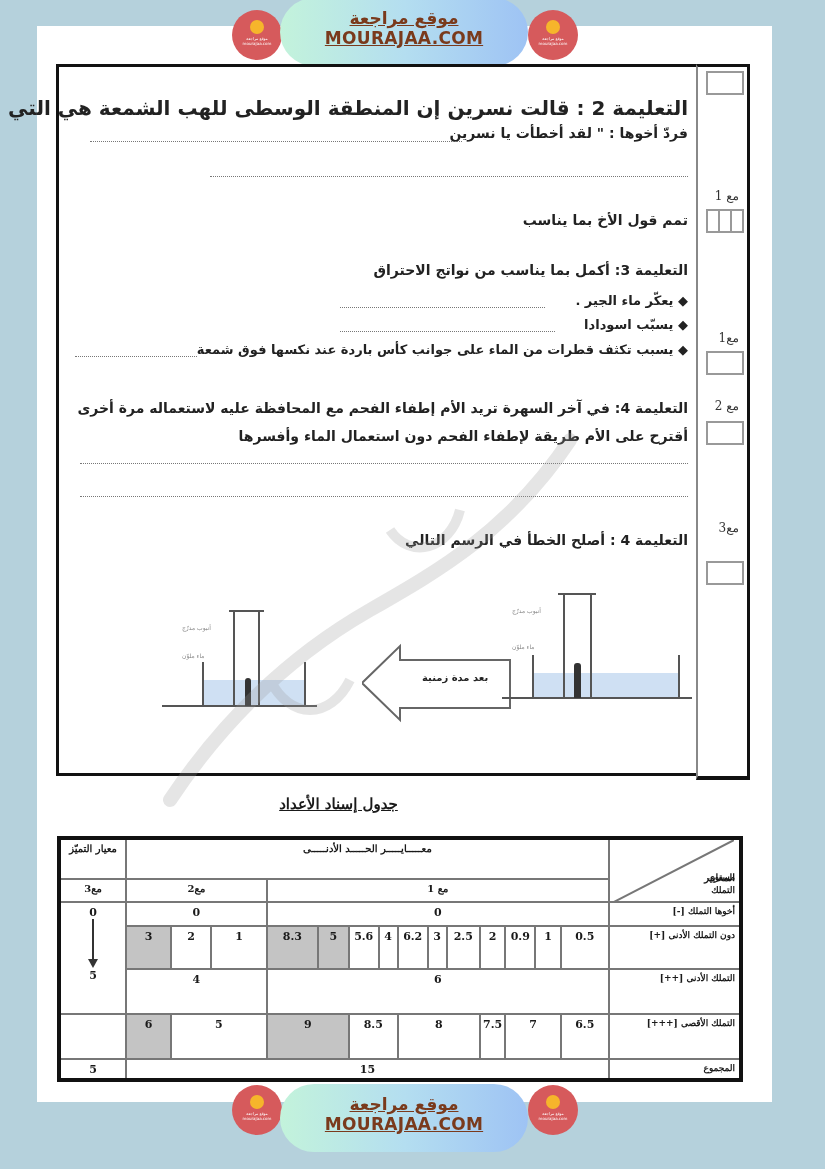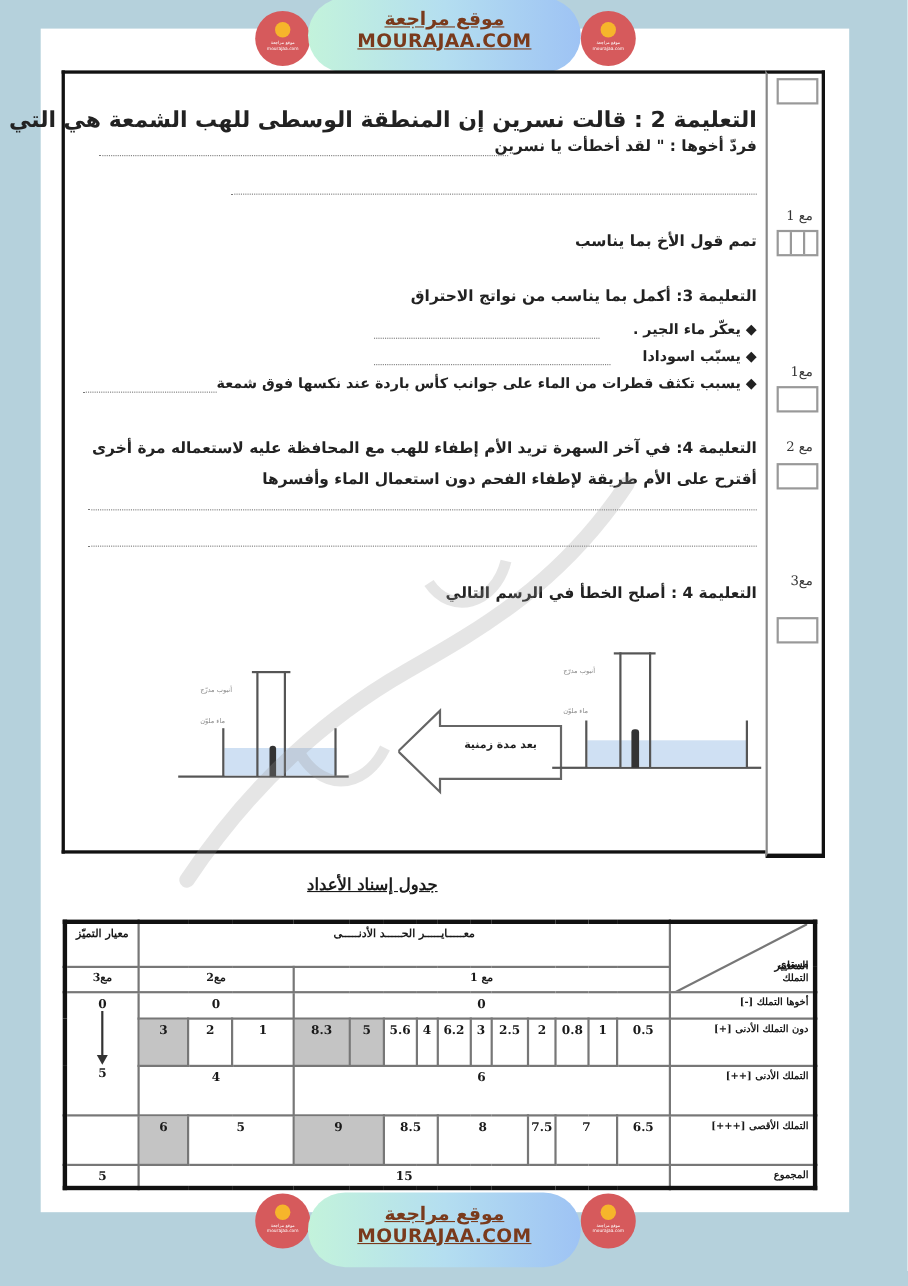--- a/index.html
+++ b/index.html
@@ -150,21 +150,21 @@
 <div class="ar" style="right:137px;top:212px;font-size:14px;">تمم قول الأخ بما يناسب</div>
 
 <div class="ar" style="right:137px;top:262px;font-size:14px;">التعليمة 3: أكمل بما يناسب من نواتج الاحتراق</div>
 <div class="ar" style="right:137px;top:293px;font-size:13px;">◆ <span>يعكّر ماء الجير .</span></div>
 <div class="dots" style="left:340px;width:205px;top:307px;"></div>
 <div class="ar" style="right:137px;top:317px;font-size:13px;">◆ <span>يسبّب اسودادا</span></div>
 <div class="dots" style="left:340px;width:215px;top:331px;"></div>
 <div class="ar" style="right:137px;top:342px;font-size:13px;">◆ <span>يسبب تكثف قطرات من الماء على جوانب كأس باردة عند نكسها فوق شمعة</span></div>
 <div class="dots" style="left:75px;width:122px;top:356px;"></div>
 
-<div class="ar" style="right:137px;top:400px;font-size:14px;">التعليمة 4: في آخر السهرة تريد الأم إطفاء للهب مع المحافظة عليه لاستعماله مرة أخرى</div>
+<div class="ar" style="right:137px;top:400px;font-size:14px;">التعليمة 4: في آخر السهرة تريد الأم إطفاء الفحم مع المحافظة عليه لاستعماله مرة أخرى</div>
 <div class="ar" style="right:137px;top:428px;font-size:14px;">أقترح على الأم طريقة لإطفاء الفحم دون استعمال الماء وأفسرها</div>
 <div class="dots" style="left:80px;width:608px;top:463px;"></div>
 <div class="dots" style="left:80px;width:608px;top:496px;"></div>
 
 <div class="ar" style="right:137px;top:532px;font-size:14px;">التعليمة 4 : أصلح الخطأ في الرسم التالي</div>
 
 <div class="beaker-set" style="left:160px;top:600px;width:160px;height:115px;">
   <div class="line" style="left:2px;top:105px;width:155px;height:2px;"></div>
   <div class="water" style="left:44px;top:80px;width:102px;height:25px;"></div>
   <div class="line" style="left:42px;top:62px;width:2px;height:44px;"></div>
@@ -259,21 +259,21 @@
     <td>2</td>
     <td>1</td>
     <td class="shade">8.3</td>
     <td class="shade">5</td>
     <td>5.6</td>
     <td>4</td>
     <td>6.2</td>
     <td>3</td>
     <td>2.5</td>
     <td>2</td>
-    <td>0.8</td>
+    <td>0.9</td>
     <td>1</td>
     <td>0.5</td>
     <td class="rowlab">دون التملك الأدنى [+]</td>
   </tr>
   <tr style="height:42px;">
     <td colspan="3">4</td>
     <td colspan="11">6</td>
     <td class="rowlab">التملك الأدنى [++]</td>
   </tr>
   <tr style="height:42px;">

